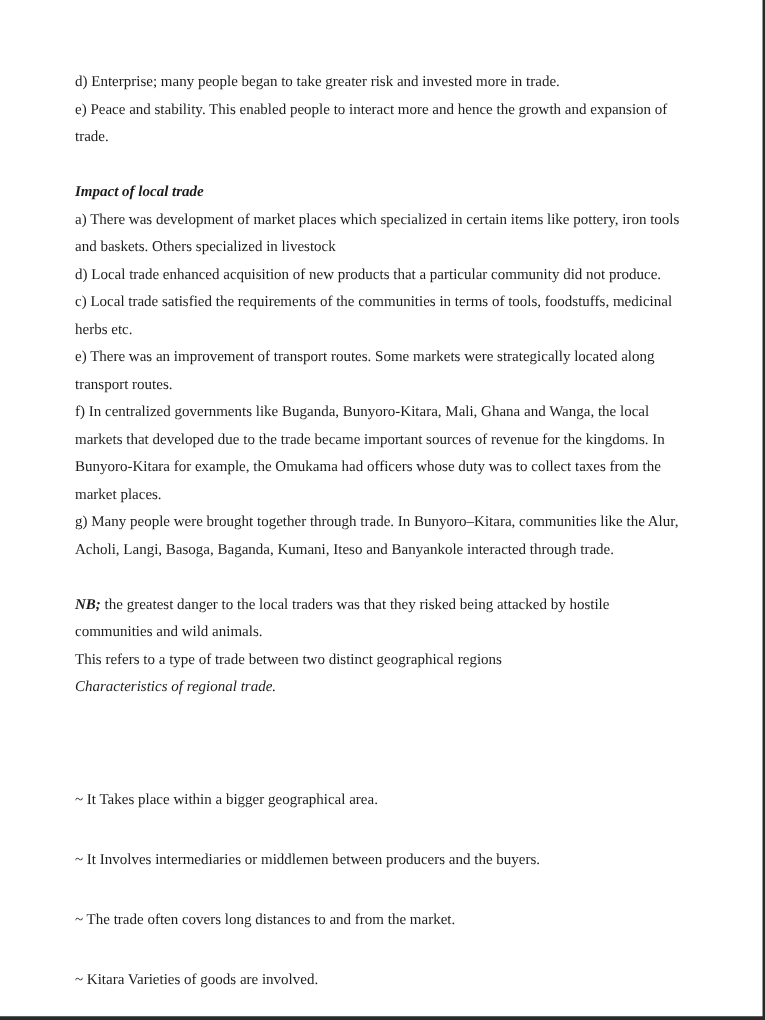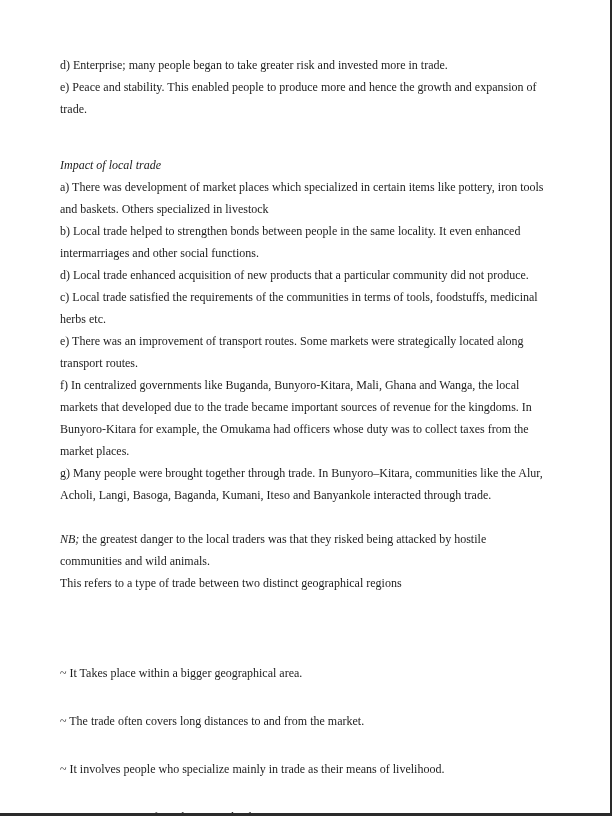--- a/index.html
+++ b/index.html
@@ -14,42 +14,42 @@
     line-height: 22px;
     color: #1c1c1c;
     padding: 54px 62px 0 60px;
     border-right: 2px solid #2a2a2a;
     border-bottom: 3px solid #2a2a2a;
     overflow: hidden;
   }
   .para { margin: 0; text-align: left; }
   .bold { font-weight: bold; }
   .italic { font-style: italic; }
-  .bold-italic { font-weight: normal; font-style: italic; margin-top: 12px; }
+  .bold-italic { font-weight: bold; font-style: italic; }
   .list { line-height: 25px; margin-top: 23px; }
   .spacer { width: 100%; }
 </style>
 </head>
 <body>
 
 <div class="page">
   <div>
       <p class="para">d) Enterprise; many people began to take greater risk and invested more in trade.</p>
-      <p class="para">e) Peace and stability. This enabled people to produce more and hence the growth and expansion of trade.</p>
+      <p class="para">e) Peace and stability. This enabled people to interact more and hence the growth and expansion of trade.</p>
       <div class="spacer" style="height: 22px;"></div>
       <p class="para bold-italic">Impact of local trade</p>
       <p class="para">a) There was development of market places which specialized in certain items like pottery, iron tools and baskets. Others specialized in livestock</p>
-      <p class="para">b) Local trade helped to strengthen bonds between people in the same locality. It even enhanced intermarriages and other social functions.</p>
       <p class="para">d) Local trade enhanced acquisition of new products that a particular community did not produce.</p>
       <p class="para">c) Local trade satisfied the requirements of the communities in terms of tools, foodstuffs, medicinal herbs etc.</p>
       <p class="para">e) There was an improvement of transport routes. Some markets were strategically located along transport routes.</p>
       <p class="para">f) In centralized governments like Buganda, Bunyoro-Kitara, Mali, Ghana and Wanga, the local markets that developed due to the trade became important sources of revenue for the kingdoms. In Bunyoro-Kitara for example, the Omukama had officers whose duty was to collect taxes from the market places.</p>
       <p class="para">g) Many people were brought together through trade. In Bunyoro–Kitara, communities like the Alur, Acholi, Langi, Basoga, Baganda, Kumani, Iteso and Banyankole interacted through trade.</p>
       <div class="spacer" style="height: 22px;"></div>
       <p class="para"><span class="bold-italic">NB;</span><span> the greatest danger to the local traders was that they risked being attacked by hostile communities and wild animals.</span></p>
       <p class="para">This refers to a type of trade between two distinct geographical regions</p>
+      <p class="para italic">Characteristics of regional trade.</p>
       <div class="spacer" style="height: 44px;"></div>
       <p class="para list">~ It Takes place within a bigger geographical area.</p>
+      <p class="para list">~ It Involves intermediaries or middlemen between producers and the buyers.</p>
       <p class="para list">~ The trade often covers long distances to and from the market.</p>
-      <p class="para list">~ It involves people who specialize mainly in trade as their means of livelihood.</p>
       <p class="para list">~ Kitara Varieties of goods are involved.</p>
     </div>
 </div>
 
 </body></html>

